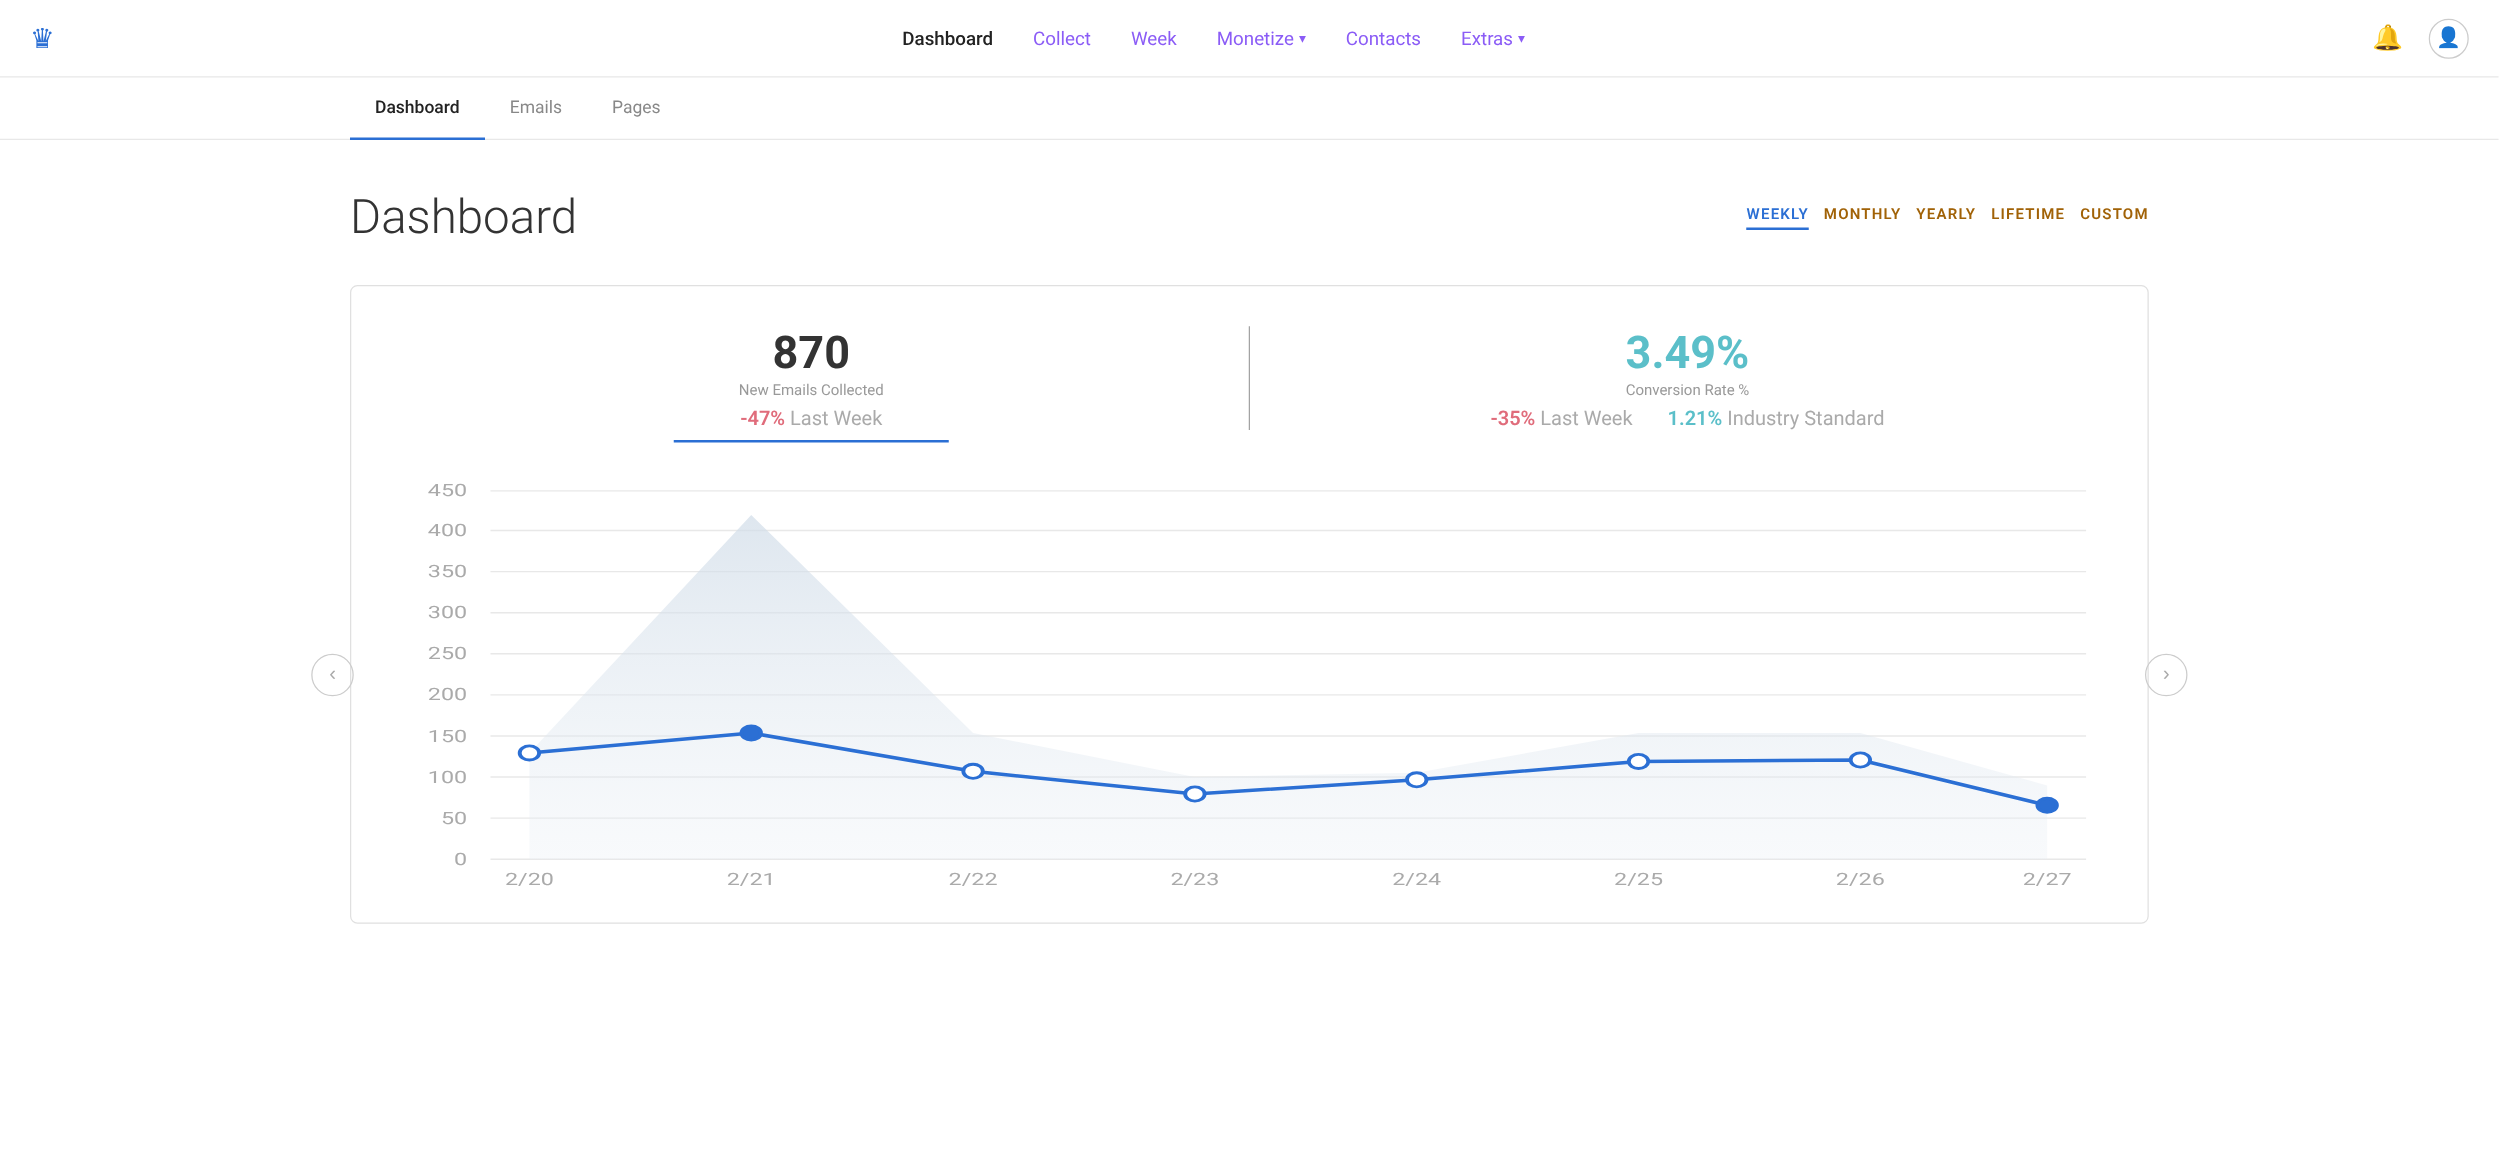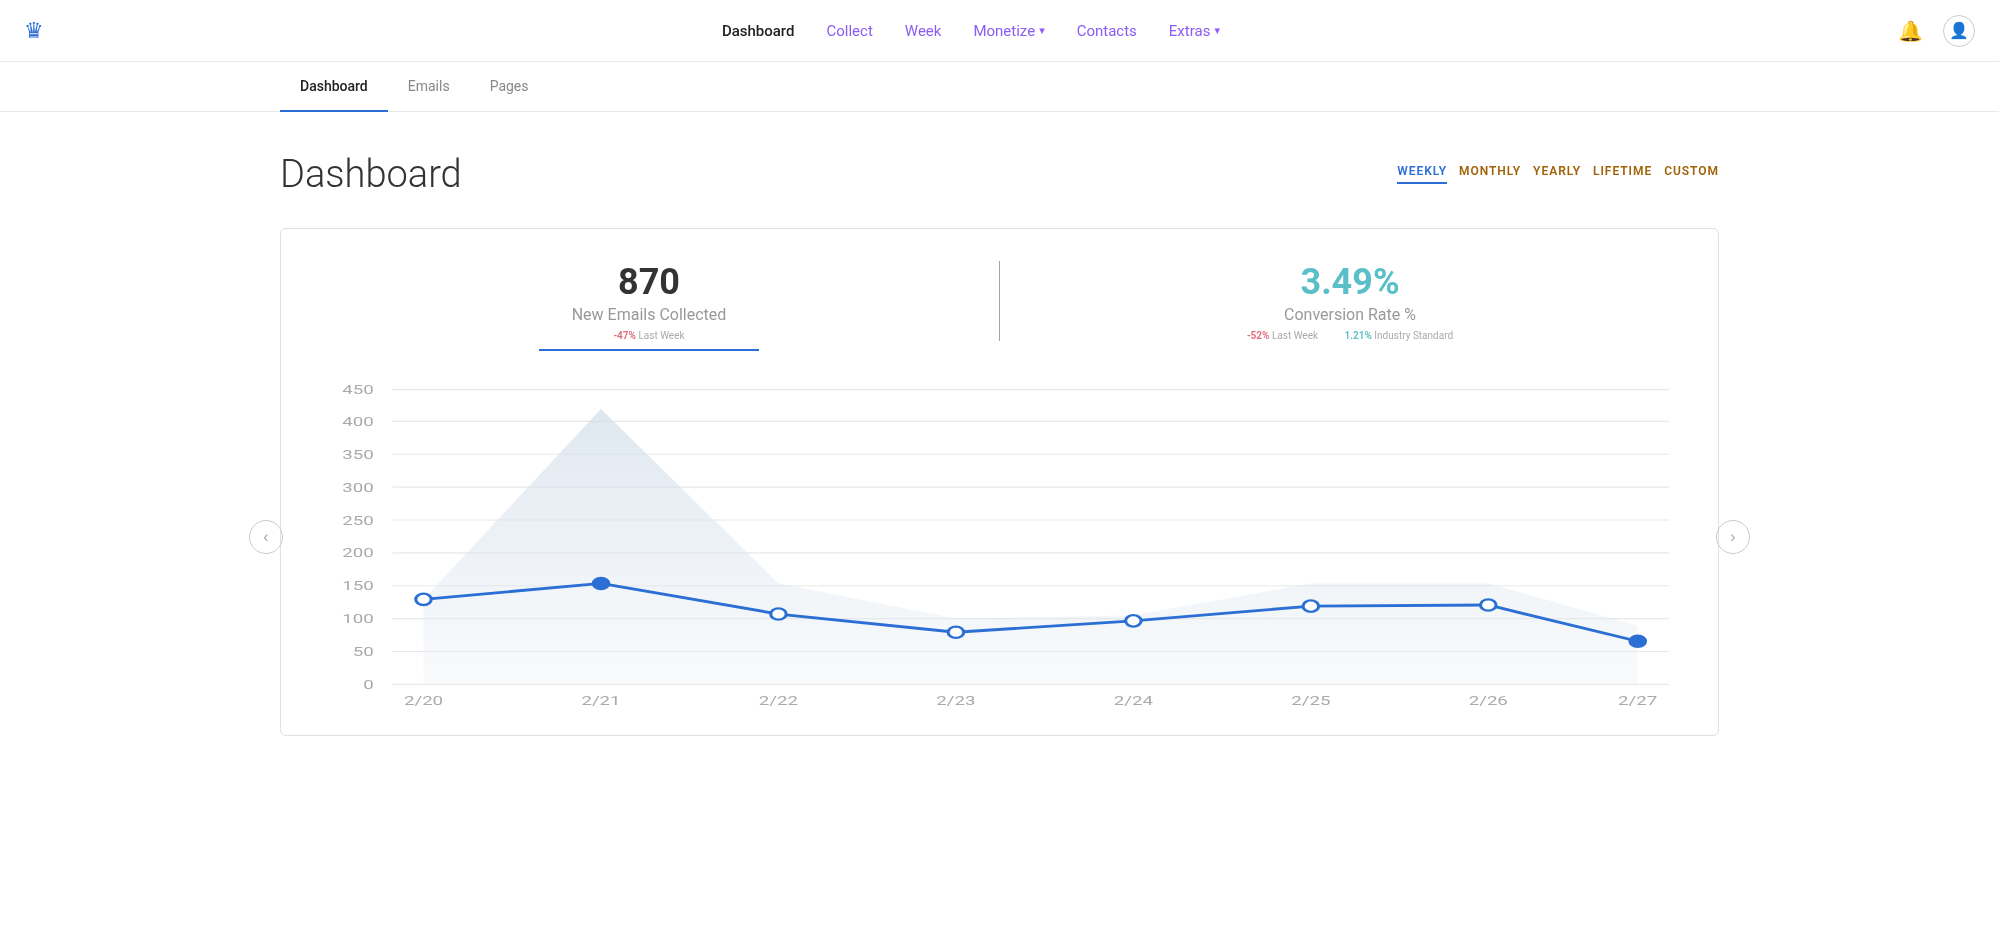--- a/index.html
+++ b/index.html
@@ -59,22 +59,22 @@
 
     
     .stats-row {
       display: flex; align-items: flex-start; gap: 0;
       margin-bottom: 16px;
     }
     .stat-block { flex: 1; text-align: center; }
     .stat-block + .stat-block { border-left: 1px solid #a3a3a3; }
     .stat-number { font-size: 36px; font-weight: 700; color: #333; }
     .stat-number.teal { color: #5bbfc9; }
-    .stat-label { font-size: 16px; color: #999; margin-top: 2px; }
-    .stat-change { font-size: 10px; margin-top: 6px; }
+    .stat-label { font-size: 12px; color: #999; margin-top: 2px; }
+    .stat-change { font-size: 16px; margin-top: 6px; }
     .stat-change .neg { color: #e06c7b; font-weight: 600; }
     .stat-change .pos { color: #5bbfc9; font-weight: 600; }
     .stat-change .muted { color: #aaa; }
 
     
     .stat-tab-line {
       height: 2px; background: #2b6fd4; width: 220px;
       margin: 8px auto 0;
     }
 
@@ -152,21 +152,21 @@
           <span class="muted"> </span>
           <span class="muted">Last Week</span>
         </div>
         <div class="stat-tab-line"></div>
       </div>
 
       <div class="stat-block">
         <div class="stat-number teal">3.49%</div>
         <div class="stat-label">Conversion Rate %</div>
         <div class="stat-change">
-          <span class="neg">-52%</span>
+          <span class="neg">-35%</span>
           <span class="muted"> </span>
           <span class="muted">Last Week</span>
           <span class="muted" style="margin-left:24px;"></span>
           <span class="pos">1.21%</span>
           <span class="muted"> </span>
           <span class="muted">Industry Standard</span>
         </div>
       </div>
     </div>
 

